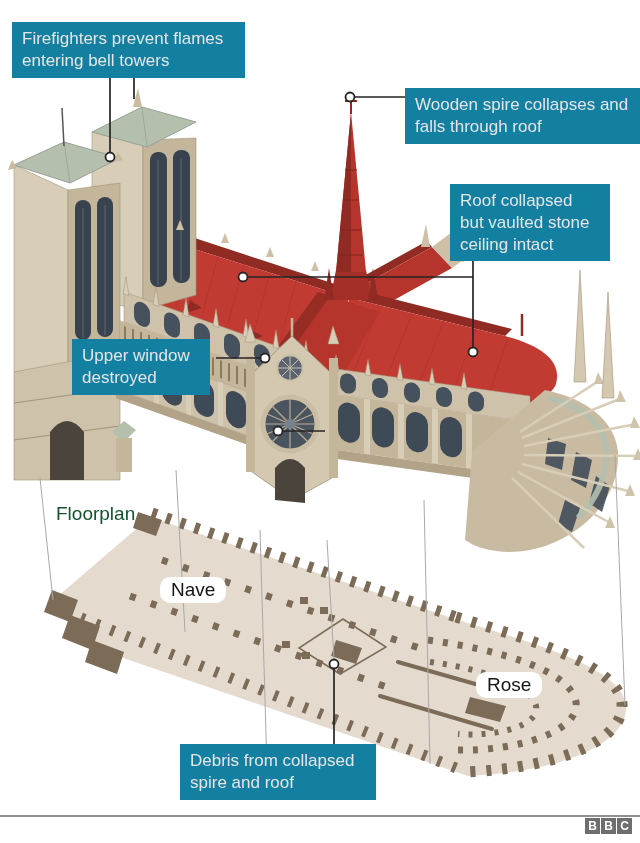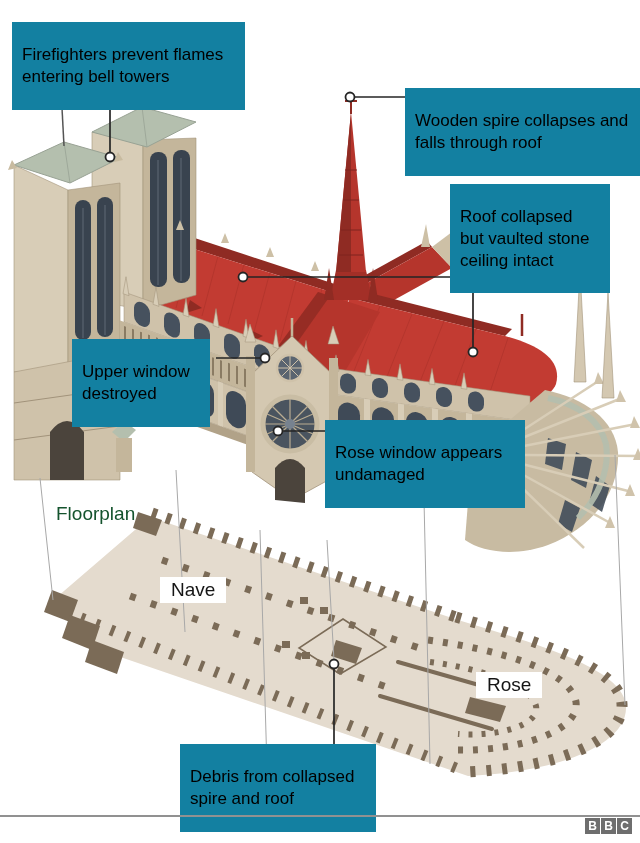--- a/index.html
+++ b/index.html
@@ -1,23 +1,23 @@
 <!DOCTYPE html>
 <html><head>
 <meta charset="utf-8">
 <style>
   html,body{margin:0;padding:0;background:#ffffff;}
   #stage{position:relative;width:640px;height:843px;background:#ffffff;overflow:hidden;
          font-family:"Liberation Sans", sans-serif;}
   #art{position:absolute;left:0;top:0;width:640px;height:843px;}
-  .callout{position:absolute;box-sizing:border-box;background:#1380A1;color:#000000;
-           font-size:17px;line-height:1.28;padding:22px 10px;}
+  .callout{position:absolute;box-sizing:border-box;background:#1380A1;color:#e5e5e5;
+           font-size:17px;line-height:1.28;padding:6px 10px;}
   .plainlabel{position:absolute;color:#14532d;font-size:19px;}
   .whitelabel{position:absolute;background:#ffffff;color:#151515;font-size:19px;
-              padding:2px 11px;}
+              padding:2px 11px;border-radius:10px;}
   #divider{position:absolute;left:0;top:815px;width:640px;height:2px;background:#919191;}
   #bbc{position:absolute;left:585px;top:818px;display:flex;gap:1px;}
   .bbc-box{width:15px;height:16px;background:#6e6e6e;color:#ffffff;font-weight:bold;
            font-size:12px;display:flex;align-items:center;justify-content:center;}
 </style>
 </head>
 <body>
 
 <div id="stage">
 
@@ -314,21 +314,20 @@
 </svg>
 
   <div class="callout" style="left:12px;top:22px;width:233px;">Firefighters prevent flames entering bell towers</div>
 
   <div class="callout" style="left:405px;top:88px;width:236px;">Wooden spire collapses and falls through roof</div>
 
   <div class="callout" style="left:450px;top:184px;width:160px;">Roof collapsed but vaulted stone ceiling intact</div>
 
   <div class="callout" style="left:72px;top:339px;width:138px;">Upper window destroyed</div>
 
-  <div class="callout" style="left:325px;top:420px;width:200px;">Rose window appears undamaged</div>
 
   <div class="callout" style="left:168px;top:744px;width:196px;margin-left:12px;">Debris from collapsed spire and roof</div>
 
   <div class="plainlabel" style="left:56px;top:503px;">Floorplan</div>
 
   <div class="whitelabel" style="left:160px;top:577px;">Nave</div>
 
   <div class="whitelabel" style="left:476px;top:672px;">Rose</div>
 
   <div id="divider"></div>

